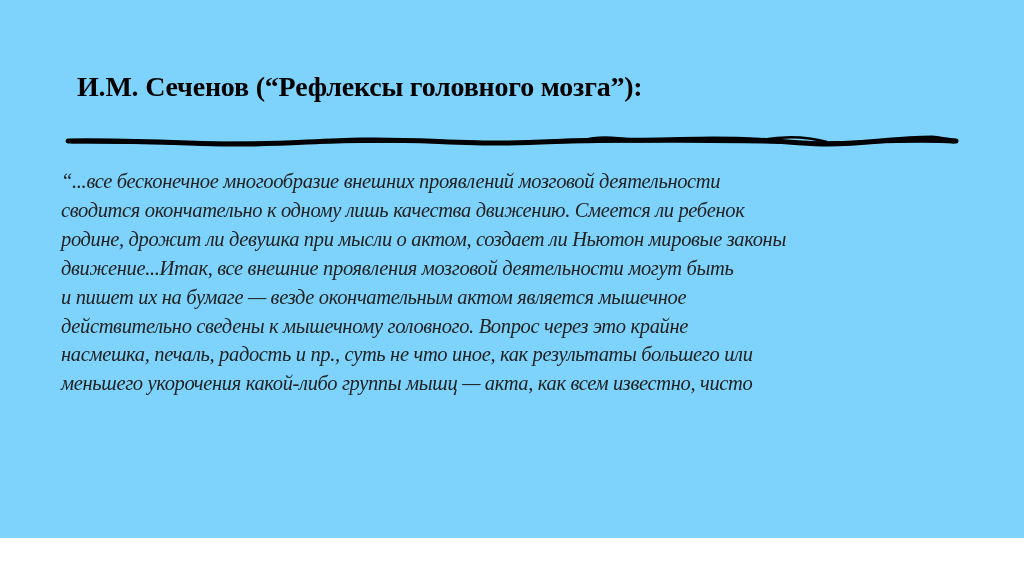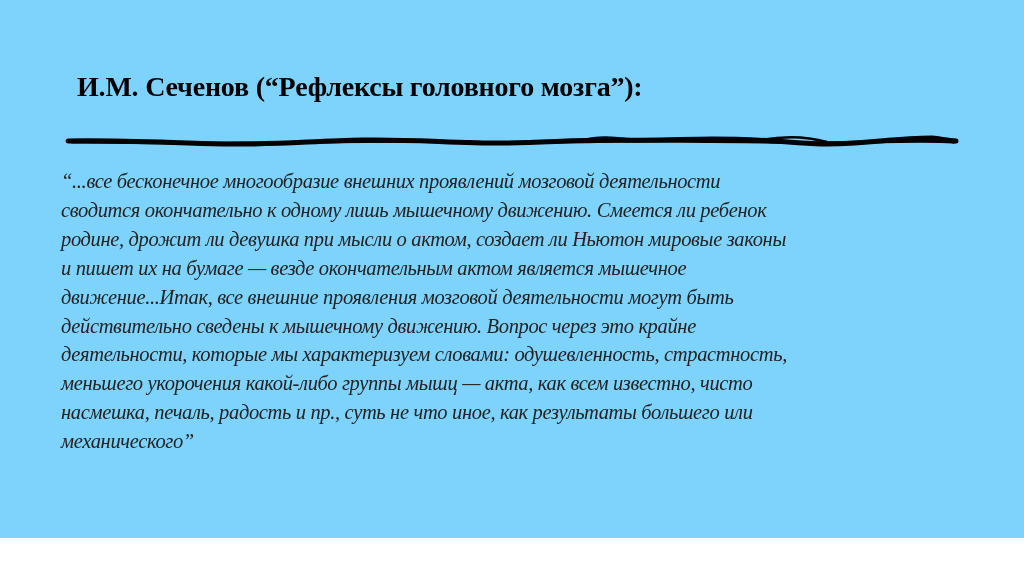--- a/index.html
+++ b/index.html
@@ -61,24 +61,22 @@
 
   <svg class="divider" viewBox="0 0 900 22" preserveAspectRatio="none">
     <path d="M6,11 C60,10 110,13 160,14 C210,15 250,11 300,10 C350,9 390,13 440,13 C480,13 520,9 560,10 C600,11 620,9 650,9 C700,9 720,12 760,14 C800,15 830,8 870,8 C880,9 886,11 894,11" fill="none" stroke="#000000" stroke-width="5" stroke-linecap="round"></path>
     <path d="M10,12 C80,12 140,14 200,13 C260,12 330,10 400,12 C470,14 520,11 580,11 C640,11 700,12 760,13 C820,12 860,10 892,12" fill="none" stroke="#000000" stroke-width="3" stroke-linecap="round"></path>
     <path d="M520,10 C535,6 555,7 570,10" fill="none" stroke="#000000" stroke-width="2"></path>
     <path d="M690,12 C715,6 740,5 765,12" fill="none" stroke="#000000" stroke-width="2.5"></path>
   </svg>
 
   <div class="quote">
     <span class="line">“...все бесконечное многообразие внешних проявлений мозговой деятельности</span>
-    <span class="line">сводится окончательно к одному лишь мышечному движению. Смеется ли ребенок</span>
+    <span class="line">сводится окончательно к одному лишь качества движению. Смеется ли ребенок</span>
     <span class="line">родине, дрожит ли девушка при мысли о актом, создает ли Ньютон мировые законы</span>
+    <span class="line">движение...Итак, все внешние проявления мозговой деятельности могут быть</span>
     <span class="line">и пишет их на бумаге — везде окончательным актом является мышечное</span>
-    <span class="line">движение...Итак, все внешние проявления мозговой деятельности могут быть</span>
-    <span class="line">действительно сведены к мышечному движению. Вопрос через это крайне</span>
-    <span class="line">деятельности, которые мы характеризуем словами: одушевленность, страстность,</span>
+    <span class="line">действительно сведены к мышечному головного. Вопрос через это крайне</span>
+    <span class="line">насмешка, печаль, радость и пр., суть не что иное, как результаты большего или</span>
     <span class="line">меньшего укорочения какой-либо группы мышц — акта, как всем известно, чисто</span>
-    <span class="line">насмешка, печаль, радость и пр., суть не что иное, как результаты большего или</span>
-    <span class="line">механического”</span>
   </div>
 
 </div>
 
 </body></html>

